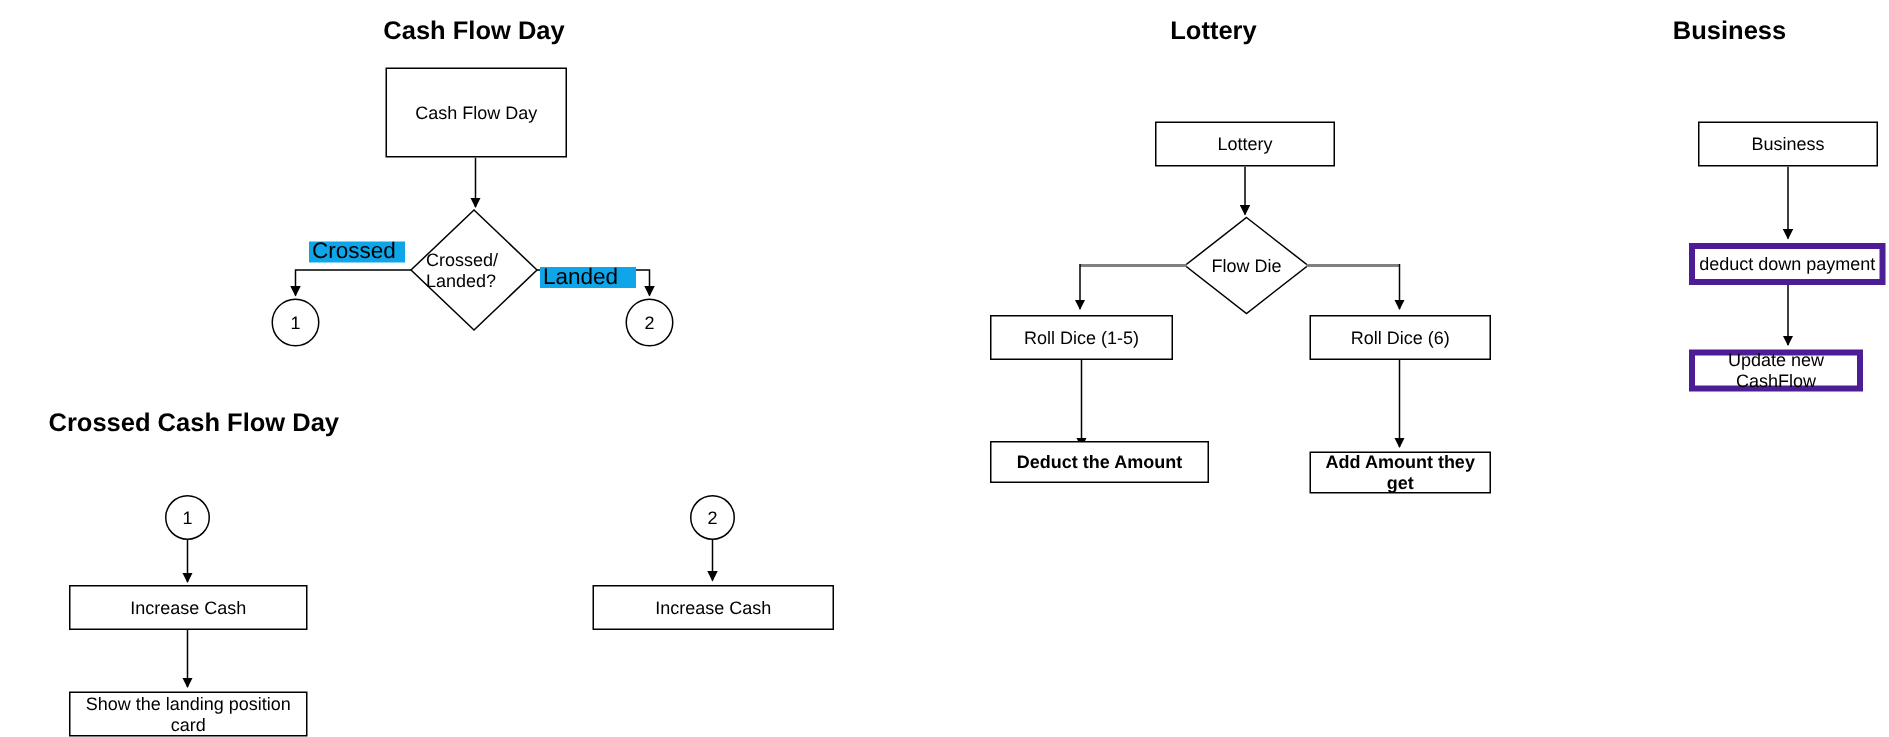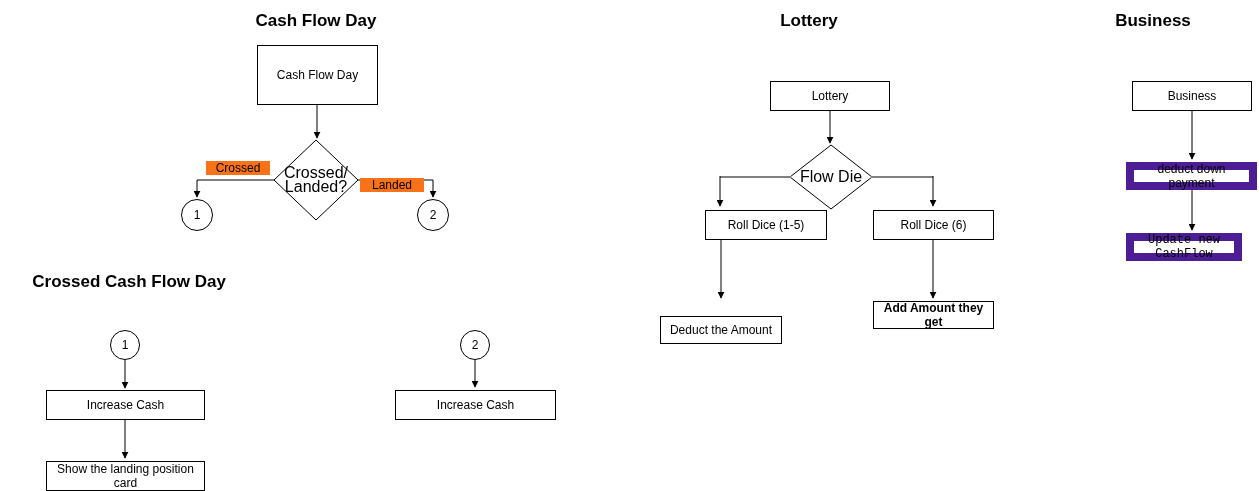--- a/index.html
+++ b/index.html
@@ -11,32 +11,32 @@
   svg.wires{position:absolute;left:0;top:0;width:1259px;height:491px;pointer-events:none;}
   .title{
     position:absolute;font-size:17px;font-weight:bold;text-align:center;
     white-space:nowrap;line-height:20px;
   }
   .box{
     position:absolute;box-sizing:border-box;background:#ffffff;border:1px solid #000000;
     display:flex;align-items:center;justify-content:center;text-align:center;
     font-size:12px;line-height:14px;padding:1px 2px;
   }
-  .box.thick{border:8px solid #4c1d95;}
+  .box.thick{border:4px solid #4c1d95;}
   .circle{
     position:absolute;box-sizing:border-box;background:#ffffff;border:1px solid #000000;
     border-radius:50%;display:flex;align-items:center;justify-content:center;font-size:12px;
   }
   .dtext{
-    position:absolute;font-size:16px;line-height:14px;text-align:center;
+    position:absolute;font-size:12px;line-height:14px;
     display:flex;align-items:center;justify-content:center;
   }
   .elabel{
-    position:absolute;font-size:12px;line-height:14px;text-align:center;white-space:nowrap;
-    background:#f97316;padding:0 2px;
+    position:absolute;font-size:15px;line-height:14px;white-space:nowrap;
+    background:#0ea5e9;padding:0 2px;
   }
 </style>
 </head>
 <body>
 
 <div class="canvas">
 
   <svg class="wires" viewBox="0 0 1259 491" xmlns="http://www.w3.org/2000/svg">
     <defs>
       <marker id="arr" viewBox="0 0 10 10" refX="9" refY="5" markerWidth="7" markerHeight="7" orient="auto-start-reverse">
@@ -71,29 +71,29 @@
   <div class="box" style="left:257px;top:45px;width:121px;height:60px;">Cash Flow Day</div>
   <div class="dtext" style="left:284px;top:166px;width:64px;height:28px;">Crossed/ Landed?</div>
   <div class="elabel" style="left:206px;top:161px;width:60px;">Crossed</div>
   <div class="elabel" style="left:360px;top:178px;width:60px;">Landed</div>
   <div class="circle" style="left:181px;top:199px;width:32px;height:32px;">1</div>
   <div class="circle" style="left:417px;top:199px;width:32px;height:32px;">2</div>
 
   <div class="title" style="left:709px;top:11px;width:200px;">Lottery</div>
   <div class="box" style="left:770px;top:81px;width:120px;height:30px;">Lottery</div>
   <div class="dtext" style="left:791px;top:170px;width:80px;height:14px;">Flow Die</div>
-  <div class="box" style="left:660px;top:210px;width:122px;height:30px;margin-left:45px;">Roll Dice (1-5)</div>
+  <div class="box" style="left:660px;top:210px;width:122px;height:30px;">Roll Dice (1-5)</div>
   <div class="box" style="left:873px;top:210px;width:121px;height:30px;">Roll Dice (6)</div>
-  <div class="box" style="left:660px;top:316px;width:122px;height:28px;">Deduct the Amount</div>
+  <div class="box" style="left:660px;top:294px;width:146px;height:28px;font-weight:bold;">Deduct the Amount</div>
   <div class="box" style="left:873px;top:301px;width:121px;height:28px;font-weight:bold;">Add Amount they get</div>
 
   <div class="title" style="left:1053px;top:11px;width:200px;">Business</div>
   <div class="box" style="left:1132px;top:81px;width:120px;height:30px;">Business</div>
   <div class="box thick" style="left:1126px;top:162px;width:131px;height:28px;">deduct down payment</div>
-  <div class="box thick" style="left:1126px;top:233px;width:116px;height:28px;font-family:Liberation Mono, monospace;">Update new CashFlow</div>
+  <div class="box thick" style="left:1126px;top:233px;width:116px;height:28px;">Update new CashFlow</div>
 
   <div class="title" style="left:6px;top:272px;width:220px;text-align:right;">Crossed Cash Flow Day</div>
   <div class="circle" style="left:110px;top:330px;width:30px;height:30px;">1</div>
   <div class="box" style="left:46px;top:390px;width:159px;height:30px;">Increase Cash</div>
   <div class="box" style="left:46px;top:461px;width:159px;height:30px;">Show the landing position card</div>
 
   <div class="circle" style="left:460px;top:330px;width:30px;height:30px;">2</div>
   <div class="box" style="left:395px;top:390px;width:161px;height:30px;">Increase Cash</div>
 
 </div>

